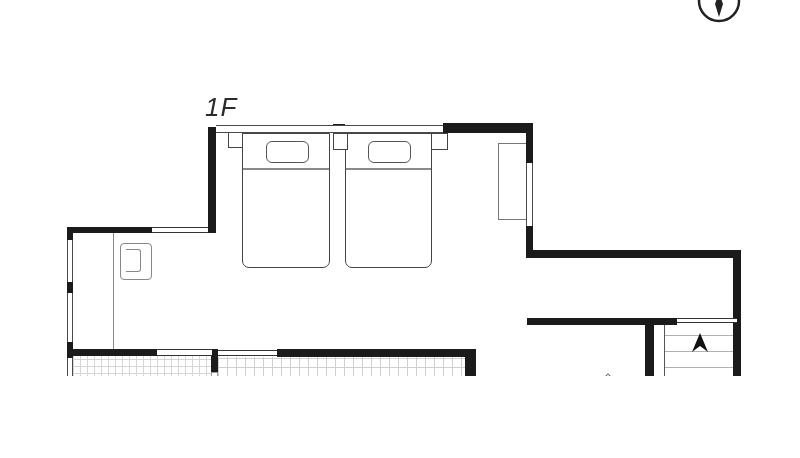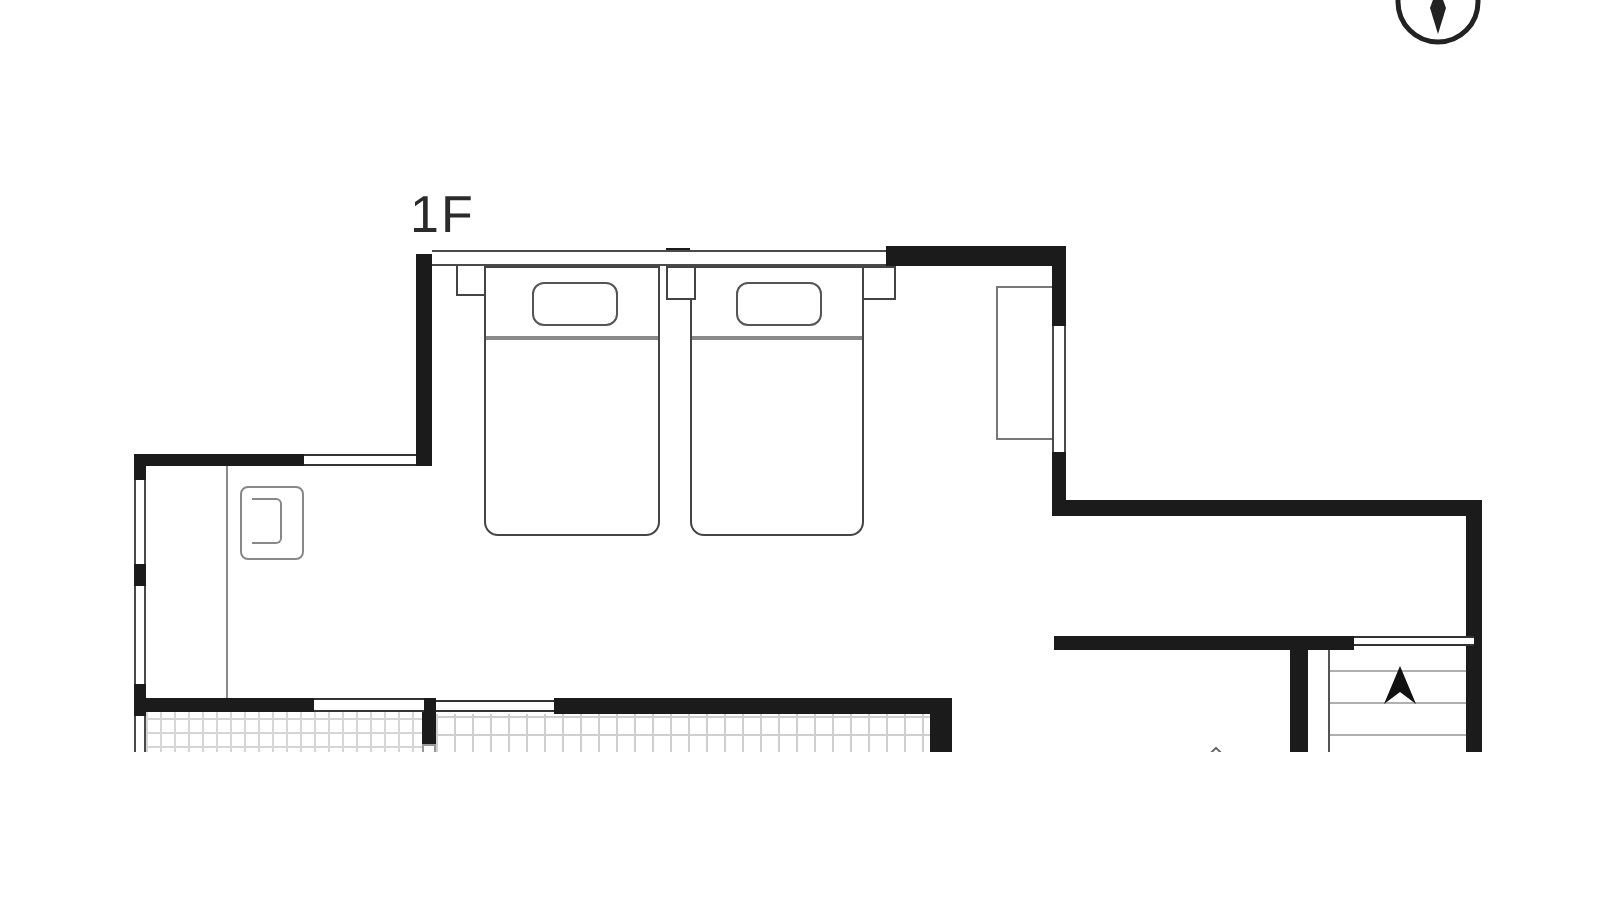--- a/index.html
+++ b/index.html
@@ -1,17 +1,17 @@
 <!DOCTYPE html>
 <html><head>
 <meta charset="utf-8">
 <style>
   html,body{margin:0;padding:0;background:#fff;}
   #plan{position:relative;width:800px;height:376px;background:#fff;overflow:hidden;
-        font-family:"Liberation Sans", sans-serif;}
+        font-family:"Liberation Sans", sans-serif;font-style:italic;}
   .abs{position:absolute;}
   .wall{position:absolute;background:#1b1b1b;z-index:40;}
   .window-h{position:absolute;background:#fff;border-top:1.5px solid #4a4a4a;border-bottom:1.5px solid #4a4a4a;box-sizing:border-box;z-index:42;}
   .window-v{position:absolute;background:#fff;border-left:1.5px solid #4a4a4a;border-right:1.5px solid #4a4a4a;box-sizing:border-box;z-index:42;}
   .opening-h{position:absolute;background:#fff;border-top:1.5px solid #333;border-bottom:1.5px solid #333;box-sizing:border-box;z-index:42;}
   .tile7{position:absolute;z-index:10;
     background-image:repeating-linear-gradient(0deg,#d6d6d6 0 1px,transparent 1px 7px),
                      repeating-linear-gradient(90deg,#d6d6d6 0 1px,transparent 1px 7px);}
   .tile9{position:absolute;z-index:10;
     background-image:repeating-linear-gradient(0deg,#cfcfcf 0 1px,transparent 1px 9px),

